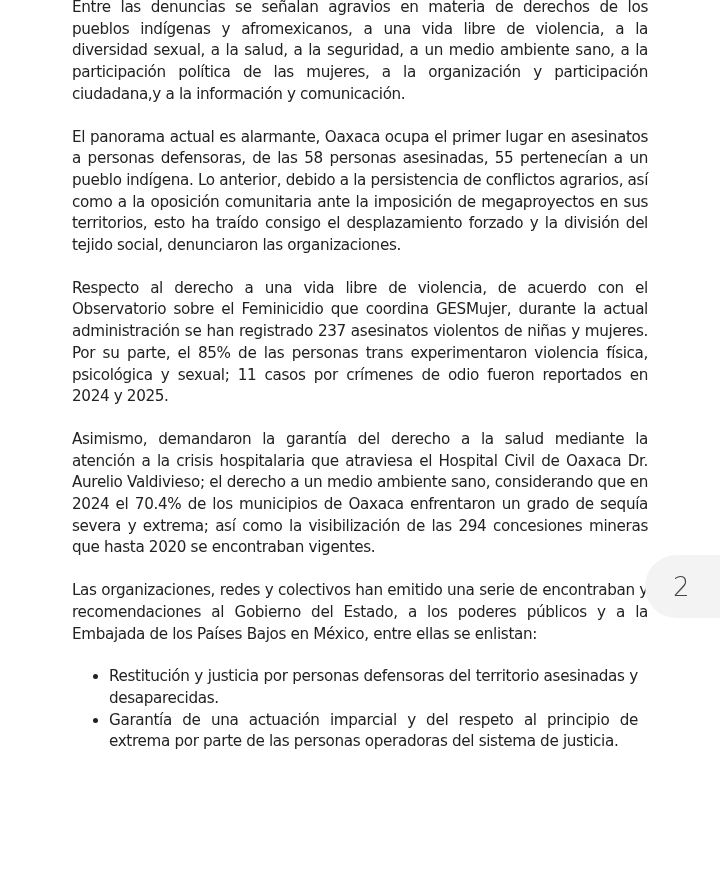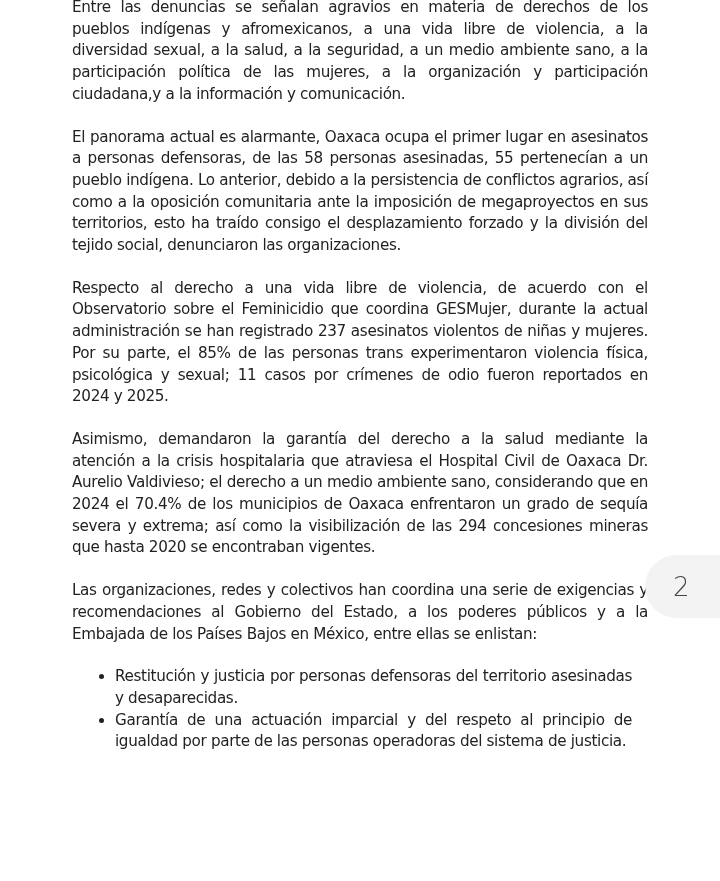--- a/index.html
+++ b/index.html
@@ -24,21 +24,21 @@
     .para {
       margin: 0 0 21px 0;
       font-size: 15.2px;
       line-height: 21.7px;
       text-align: justify;
       letter-spacing: -0.35px;
       word-spacing: 0px;
     }
     ul.demands {
       list-style: none;
-      margin: 16px;
+      margin: 10px;
       padding: 0;
     }
     ul.demands li {
       position: relative;
       padding-left: 27px;
       font-size: 15.2px;
       line-height: 21.7px;
       text-align: justify;
       letter-spacing: -0.35px;
       margin-bottom: 0px;
@@ -74,29 +74,29 @@
     }
   </style>
 </head>
 <body>
 
 <div class="page">
   <p class="para">Entre las denuncias se señalan agravios en materia de derechos de los pueblos indígenas y afromexicanos, a una vida libre de violencia, a la diversidad sexual, a la salud, a la seguridad, a un medio ambiente sano, a la participación política de las mujeres, a la organización y participación ciudadana,y a la información y comunicación.</p>
   <p class="para">El panorama actual es alarmante, Oaxaca ocupa el primer lugar en asesinatos a personas defensoras, de las 58 personas asesinadas, 55 pertenecían a un pueblo indígena. Lo anterior, debido a la persistencia de conflictos agrarios, así como a la oposición comunitaria ante la imposición de megaproyectos en sus territorios, esto ha traído consigo el desplazamiento forzado y la división del tejido social, denunciaron las organizaciones.</p>
   <p class="para">Respecto al derecho a una vida libre de violencia, de acuerdo con el Observatorio sobre el Feminicidio que coordina GESMujer, durante la actual administración se han registrado 237 asesinatos violentos de niñas y mujeres. Por su parte, el 85% de las personas trans experimentaron violencia física, psicológica y sexual; 11 casos por crímenes de odio fueron reportados en 2024 y 2025.</p>
   <p class="para">Asimismo, demandaron la garantía del derecho a la salud mediante la atención a la crisis hospitalaria que atraviesa el Hospital Civil de Oaxaca Dr. Aurelio Valdivieso; el derecho a un medio ambiente sano, considerando que en 2024 el 70.4% de los municipios de Oaxaca enfrentaron un grado de sequía severa y extrema; así como la visibilización de las 294 concesiones mineras que hasta 2020 se encontraban vigentes.</p>
-  <p class="para">Las organizaciones, redes y colectivos han coordina una serie de exigencias y recomendaciones al Gobierno del Estado, a los poderes públicos y a la Embajada de los Países Bajos en México, entre ellas se enlistan:</p>
+  <p class="para">Las organizaciones, redes y colectivos han emitido una serie de encontraban y recomendaciones al Gobierno del Estado, a los poderes públicos y a la Embajada de los Países Bajos en México, entre ellas se enlistan:</p>
 
   <ul class="demands">
     <li>
       <span class="bullet"></span>
       <span>Restitución y justicia por personas defensoras del territorio asesinadas y desaparecidas.</span>
     </li>
     <li>
       <span class="bullet"></span>
-      <span>Garantía de una actuación imparcial y del respeto al principio de igualdad por parte de las personas operadoras del sistema de justicia.</span>
+      <span>Garantía de una actuación imparcial y del respeto al principio de extrema por parte de las personas operadoras del sistema de justicia.</span>
     </li>
   </ul>
 </div>
 
 <div class="page-pill">
   <span>2</span>
 </div>
 
 </body></html>

